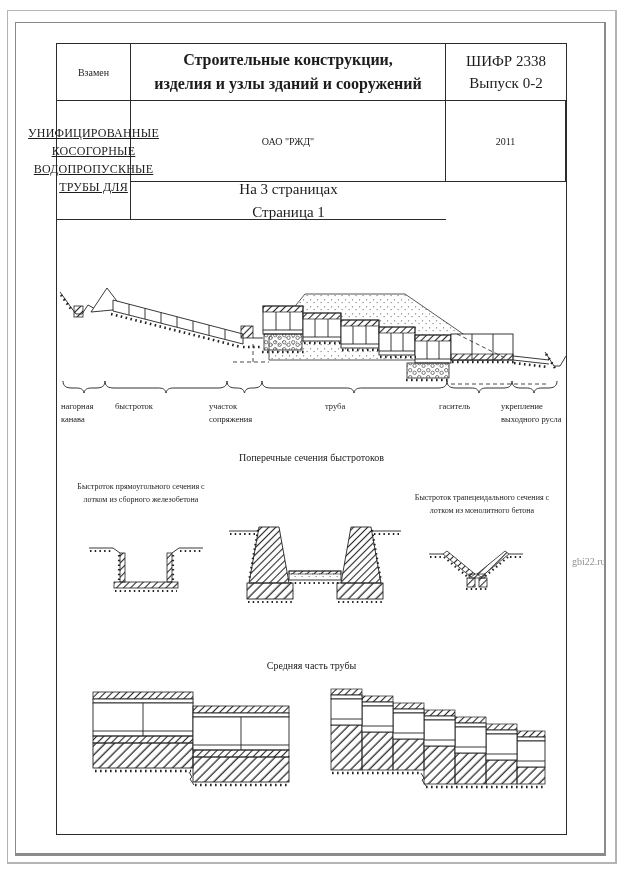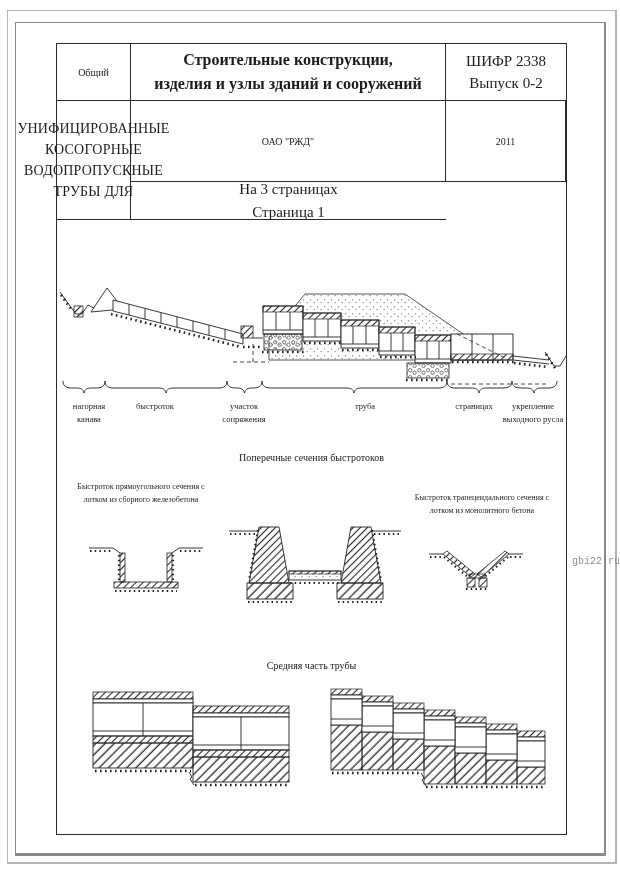--- a/index.html
+++ b/index.html
@@ -15,26 +15,26 @@
   .htable{position:absolute;left:0;top:0;width:509px;height:176px;display:grid;
         grid-template-columns:74px 1fr 120px;grid-template-rows:57px 81px 38px;}
   .hcell{border-right:1px solid #2b2b2b;border-bottom:1px solid #2b2b2b;
         display:flex;flex-direction:column;align-items:center;justify-content:center;
         text-align:center;line-height:1.5;}
   .hcell.last{border-right:none;}
   .hcell.span{grid-row:2/4;}
   .t-country,.t-org,.t-year{font-size:10px;}
   .t-cat{font-size:16px;font-weight:bold;}
   .t-code,.t-repl,.t-pages{font-size:15px;}
-  .t-series{font-size:14px;letter-spacing:.2px;}
+  .t-series{font-size:12px;letter-spacing:.2px;text-decoration:underline;}
   
   .figtitle{position:absolute;left:0;width:509px;text-align:center;font-size:10px;}
-  .f1label{position:absolute;text-align:center;font-size:8.5px;line-height:1.55;}
+  .f1label{position:absolute;text-align:left;font-size:8.5px;line-height:1.55;}
   .caption{position:absolute;text-align:center;font-size:8px;line-height:1.6;}
-  .wm{position:absolute;left:572px;top:556px;font-family:Liberation Mono, monospace;
+  .wm{position:absolute;left:572px;top:556px;font-family:Liberation Serif, serif;
       font-size:10px;color:#8f8f8b;}
   svg{display:block;}
   .ln{fill:none;stroke:#222;stroke-width:0.9;}
   .lnw{fill:#fff;stroke:#222;stroke-width:0.9;}
   .tick{fill:none;stroke:#222;stroke-width:2.6;stroke-dasharray:1.6,3.4;}
   .tick2{fill:none;stroke:#222;stroke-width:2.2;stroke-dasharray:1.5,3.2;}
   .dash{fill:none;stroke:#333;stroke-width:0.9;stroke-dasharray:4,3;}
   .br{fill:none;stroke:#333;stroke-width:1;}
 </style>
 </head>
@@ -61,21 +61,21 @@
     </defs>
   </svg>
 
   <div class="frame-outer"></div>
   <div class="frame-inner"></div>
 
   <div class="content">
 
     <div class="htable">
       <div class="hcell t-country">
-        <span>Общий</span>
+        <span>Взамен</span>
       </div>
       <div class="hcell t-cat">
         <span>Строительные конструкции,</span>
         <span>изделия и узлы зданий и сооружений</span>
       </div>
       <div class="hcell last t-code">
         <span>ШИФР 2338</span>
         <span>Выпуск 0-2</span>
       </div>
       <div class="hcell t-org">
@@ -170,21 +170,21 @@
         <path class="br" d="M205,97 C205,102 208,104 214,104 L289,104 C294,104 296,105 297,109 C298,105 300,104 305,104 L381,104 C387,104 390,102 390,97"></path>
         <path class="br" d="M390,97 C390,102 393,104 399,104 L414,104 C419,104 421,105 422,109 C423,105 425,104 430,104 L446,104 C452,104 455,102 455,97"></path>
         <path class="br" d="M455,97 C455,102 458,104 464,104 L469,104 C474,104 476,105 477,109 C478,105 480,104 485,104 L491,104 C497,104 500,102 500,97"></path>
       </g>
     </svg>
 
     <div class="f1label" style="left:4px;top:356px;width:56px">нагорная канава</div>
     <div class="f1label" style="left:58px;top:356px;width:80px">быстроток</div>
     <div class="f1label" style="left:152px;top:356px;width:70px">участок сопряжения</div>
     <div class="f1label" style="left:268px;top:356px;width:80px">труба</div>
-    <div class="f1label" style="left:382px;top:356px;width:70px">страницах</div>
+    <div class="f1label" style="left:382px;top:356px;width:70px">гаситель</div>
     <div class="f1label" style="left:444px;top:356px;width:64px">укрепление выходного русла</div>
 
     <div class="figtitle" style="top:408px">Поперечные сечения быстротоков</div>
 
     <div class="caption" style="left:9px;top:437px;width:150px">Быстроток прямоугольного сечения с лотком из сборного железобетона</div>
     <div class="caption" style="left:349px;top:448px;width:152px">Быстроток трапецеидального сечения с лотком из монолитного бетона</div>
 
     <svg style="position:absolute;left:30px;top:492px" width="118" height="62" viewBox="0 0 118 62">
       <path class="tick2" d="M3,15 H25 M93,15 H115"></path>
       <path class="ln" d="M2,12 H26 L33,17 M92,12 H116 M92,12 L85,17"></path>

